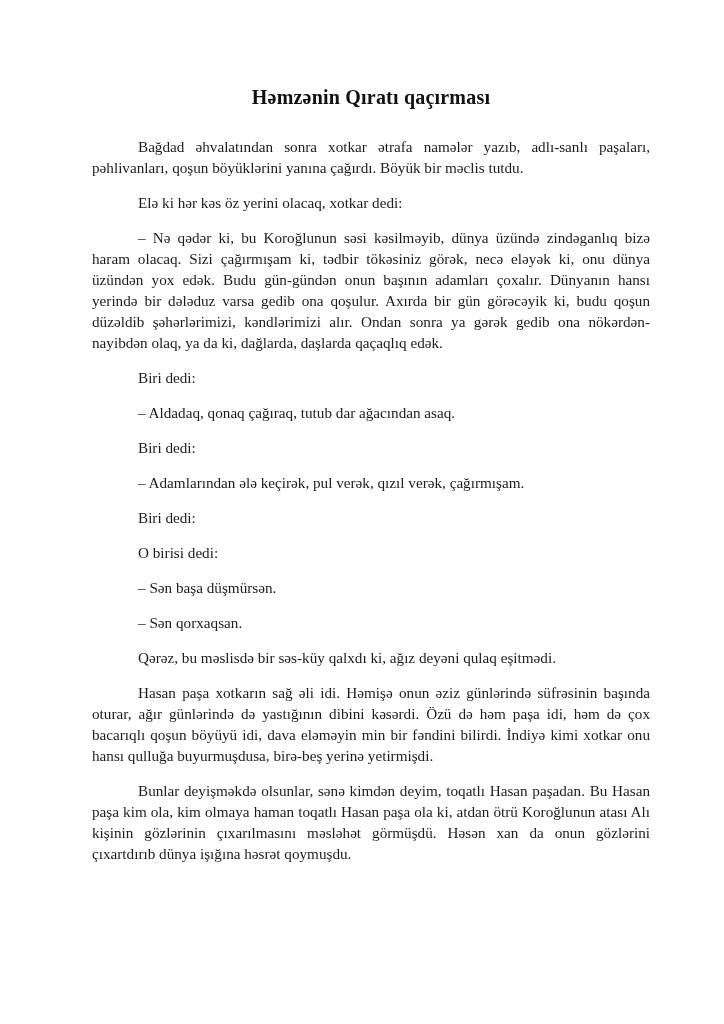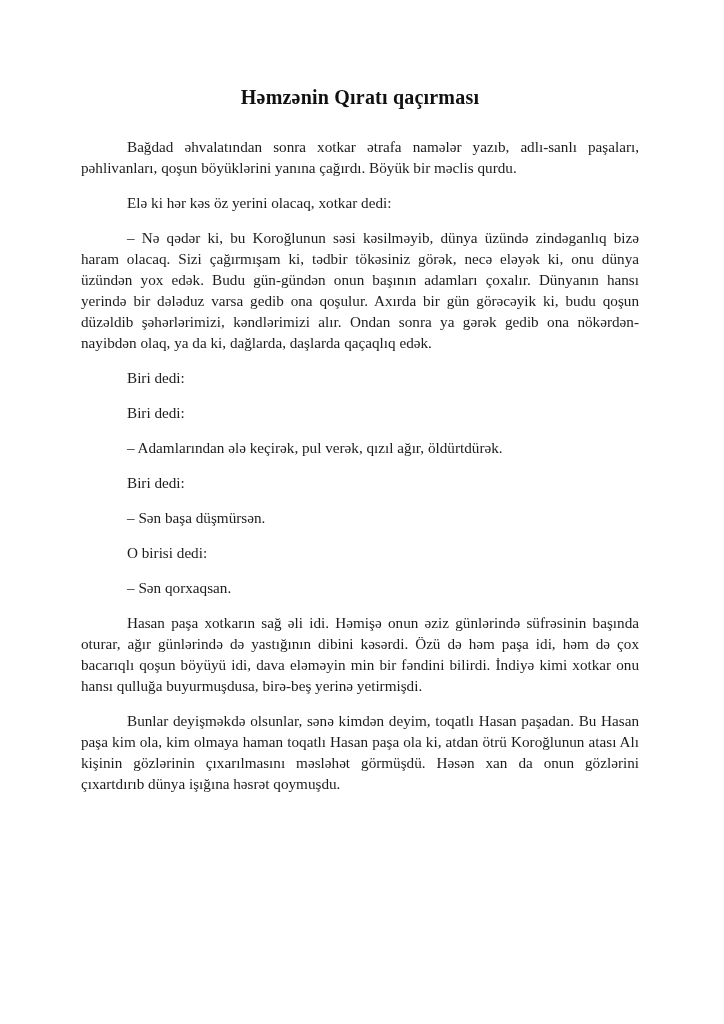--- a/index.html
+++ b/index.html
@@ -12,21 +12,21 @@
     width: 724px;
     height: 1024px;
     background: #ffffff;
     overflow: hidden;
     font-family: "Liberation Serif", serif;
     color: #1c1c1c;
   }
   .content {
     position: absolute;
     top: 86px;
-    left: 81px;
+    left: 92px;
     width: 558px;
   }
   .doc-title {
     margin: 0 0 27px 0;
     text-align: center;
     font-size: 20px;
     font-weight: bold;
     letter-spacing: 0.2px;
     color: #111111;
   }
@@ -39,27 +39,29 @@
     color: #1c1c1c;
   }
 </style>
 </head>
 <body>
 
 <div class="page">
   <div class="content">
     <h1 class="doc-title">Həmzənin Qıratı qaçırması</h1>
     <div>
-        <p class="para">Bağdad əhvalatından sonra xotkar ətrafa namələr yazıb, adlı-sanlı paşaları, pəhlivanları, qoşun böyüklərini yanına çağırdı. Böyük bir məclis qurdu.</p>
+        <p class="para">Bağdad əhvalatından sonra xotkar ətrafa namələr yazıb, adlı-sanlı paşaları, pəhlivanları, qoşun böyüklərini yanına çağırdı. Böyük bir məclis tutdu.</p>
         <p class="para">Elə ki hər kəs öz yerini olacaq, xotkar dedi:</p>
         <p class="para">– Nə qədər ki, bu Koroğlunun səsi kəsilməyib, dünya üzündə zindəganlıq bizə haram olacaq. Sizi çağırmışam ki, tədbir tökəsiniz görək, necə eləyək ki, onu dünya üzündən yox edək. Budu gün-gündən onun başının adamları çoxalır. Dünyanın hansı yerində bir dələduz varsa gedib ona qoşulur. Axırda bir gün görəcəyik ki, budu qoşun düzəldib şəhərlərimizi, kəndlərimizi alır. Ondan sonra ya gərək gedib ona nökərdən-nayibdən olaq, ya da ki, dağlarda, daşlarda qaçaqlıq edək.</p>
         <p class="para">Biri dedi:</p>
+        <p class="para">– Aldadaq, qonaq çağıraq, tutub dar ağacından asaq.</p>
         <p class="para">Biri dedi:</p>
-        <p class="para">– Adamlarından ələ keçirək, pul verək, qızıl ağır, öldürtdürək.</p>
+        <p class="para">– Adamlarından ələ keçirək, pul verək, qızıl verək, çağırmışam.</p>
         <p class="para">Biri dedi:</p>
+        <p class="para">O birisi dedi:</p>
         <p class="para">– Sən başa düşmürsən.</p>
-        <p class="para">O birisi dedi:</p>
         <p class="para">– Sən qorxaqsan.</p>
+        <p class="para">Qərəz, bu məslisdə bir səs-küy qalxdı ki, ağız deyəni qulaq eşitmədi.</p>
         <p class="para">Hasan paşa xotkarın sağ əli idi. Həmişə onun əziz günlərində süfrəsinin başında oturar, ağır günlərində də yastığının dibini kəsərdi. Özü də həm paşa idi, həm də çox bacarıqlı qoşun böyüyü idi, dava eləməyin min bir fəndini bilirdi. İndiyə kimi xotkar onu hansı qulluğa buyurmuşdusa, birə-beş yerinə yetirmişdi.</p>
         <p class="para">Bunlar deyişməkdə olsunlar, sənə kimdən deyim, toqatlı Hasan paşadan. Bu Hasan paşa kim ola, kim olmaya haman toqatlı Hasan paşa ola ki, atdan ötrü Koroğlunun atası Alı kişinin gözlərinin çıxarılmasını məsləhət görmüşdü. Həsən xan da onun gözlərini çıxartdırıb dünya işığına həsrət qoymuşdu.</p>
       </div>
   </div>
 </div>
 
 </body></html>

